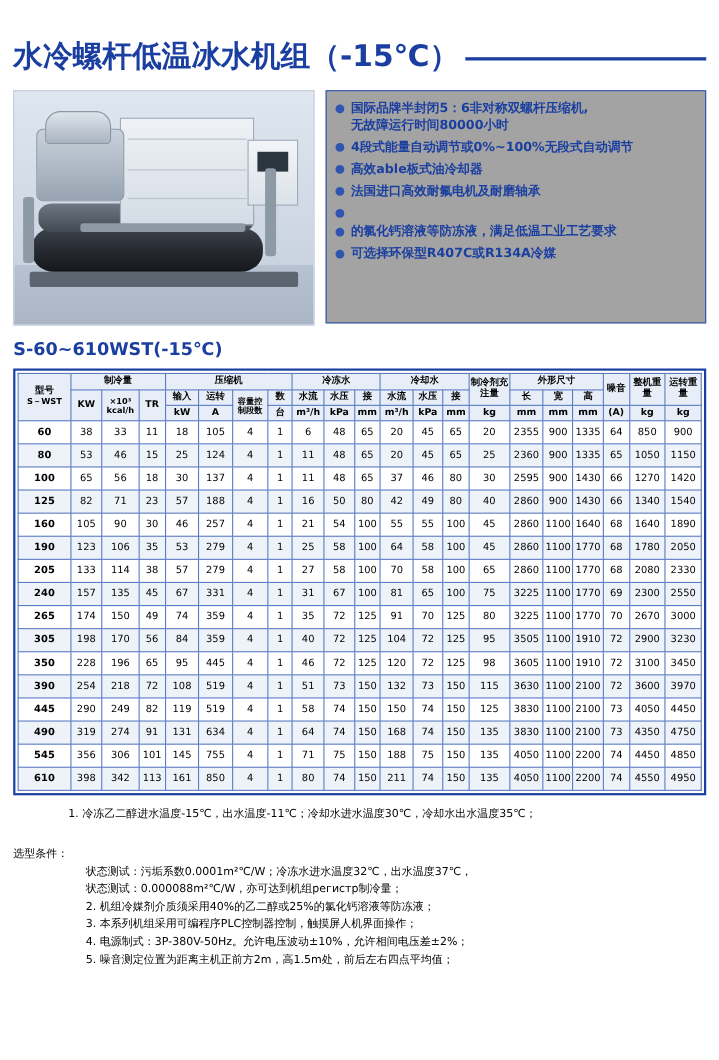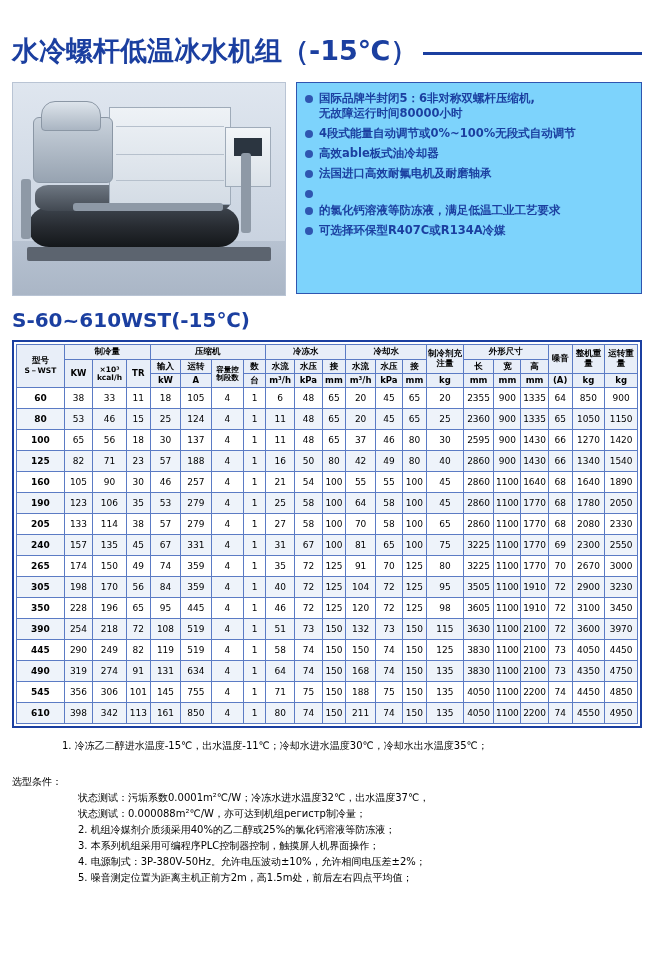--- a/index.html
+++ b/index.html
@@ -131,21 +131,21 @@
     border-radius: 3px;
   }
 
   .features {
     flex: 1;
     margin-left: 10px;
     border: 1px solid #2f55b0;
     height: 212px;
     box-sizing: border-box;
     padding: 8px 6px 6px 8px;
-    background: #7dd3fc;
+    background: #a3a3a3;
   }
   .feature {
     display: flex;
     align-items: flex-start;
     margin-bottom: 5px;
   }
   .bullet {
     width: 8px; height: 8px;
     background: #2f55b0;
     border-radius: 50%;
@@ -162,21 +162,21 @@
   }
   .feature-text .cont {
     display: block;
     margin-left: 0px;
   }
 
   
   .model-line {
     margin-top: 12px;
     font-family: "DejaVu Sans", sans-serif;
-    font-size: 20px;
+    font-size: 16px;
     font-weight: bold;
     color: #1b3fa0;
   }
   .cap-line {
     margin-top: 4px;
     font-family: "DejaVu Sans", sans-serif;
     font-size: 12.5px;
     font-weight: bold;
     color: #000;
   }

